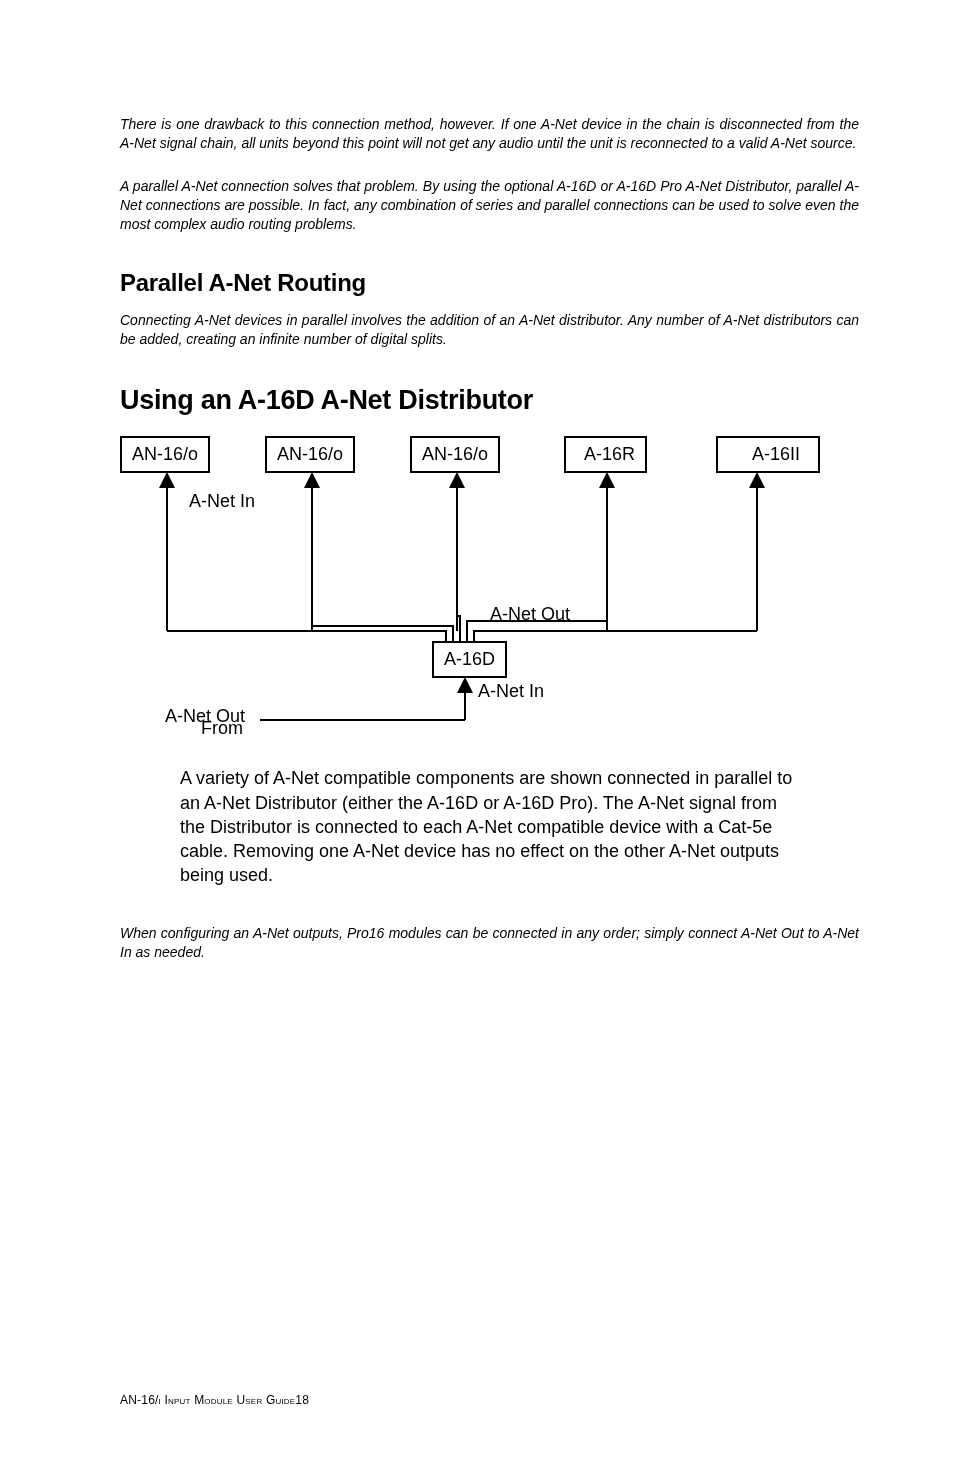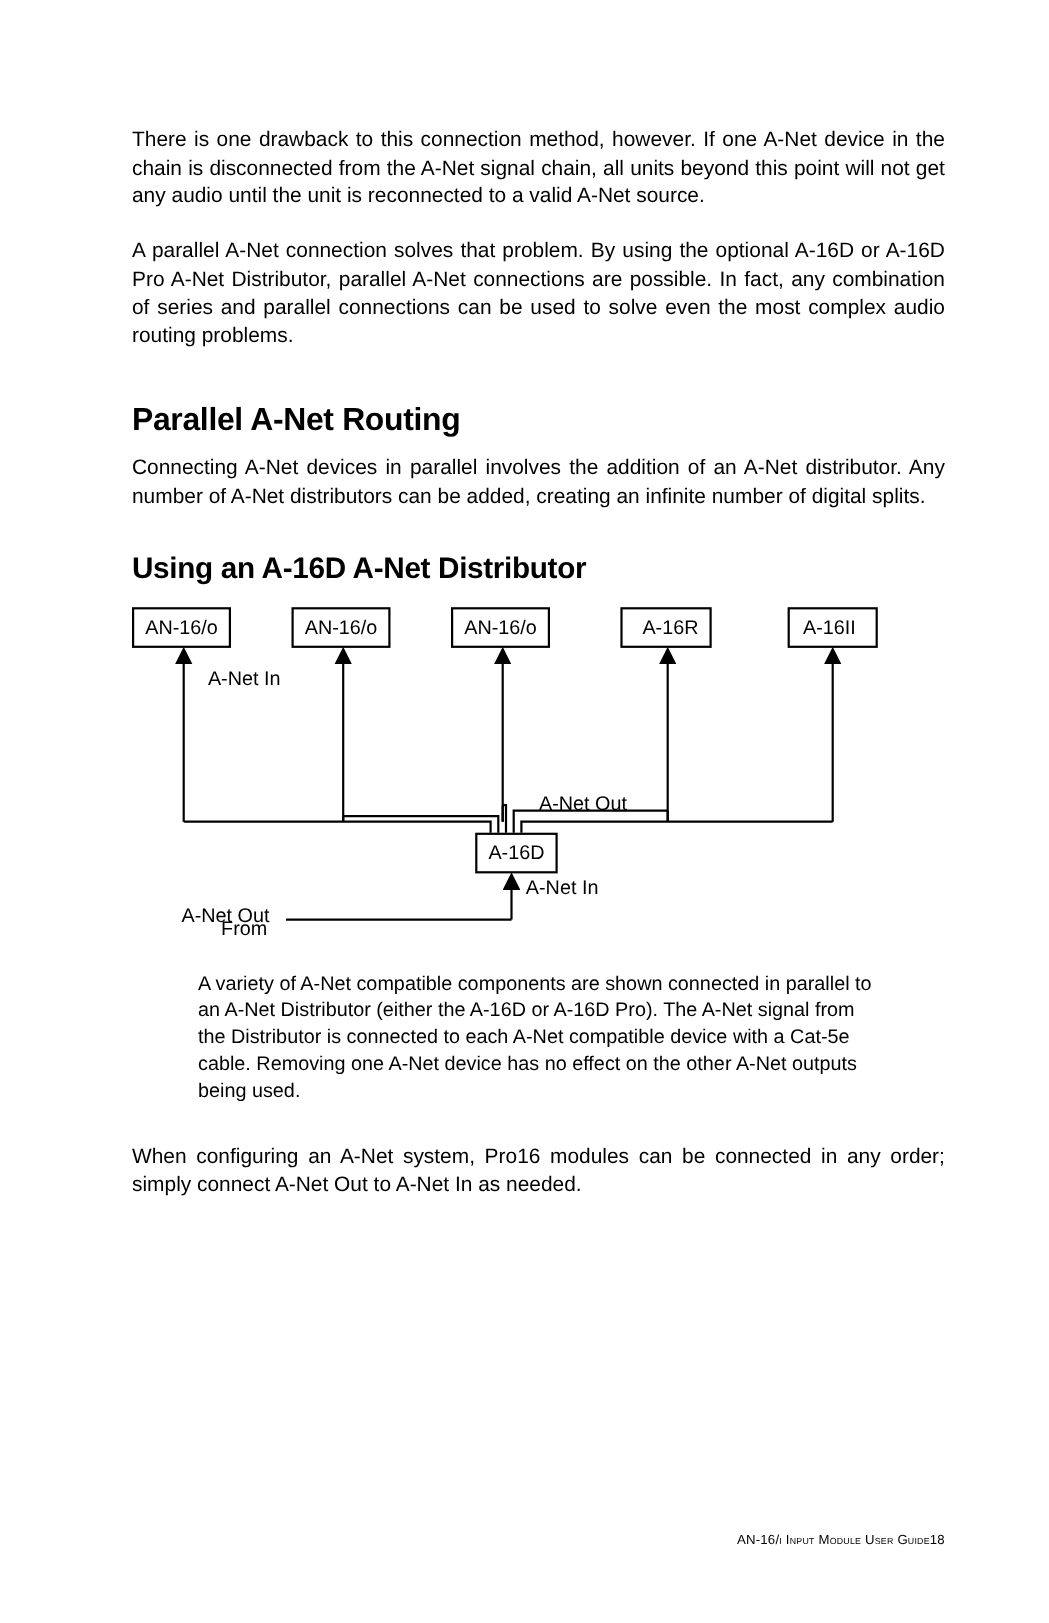--- a/index.html
+++ b/index.html
@@ -6,30 +6,31 @@
   body {
     font-family: "Myriad Pro", "Segoe UI", Arial, sans-serif;
     background: #fff;
     color: #000;
     width: 954px;
     height: 1475px;
     padding: 115px 95px 80px 120px;
     position: relative;
   }
   .body-text {
-    font-size: 19px;
+    font-size: 14px;
     line-height: 1.35;
     text-align: justify;
     margin-bottom: 24px;
+    font-style: italic;
   }
   h2.section-heading {
     font-family: "Arial Black", "Arial Bold", Arial, sans-serif;
     font-weight: 900;
-    font-size: 29px;
-    margin-top: 48px;
+    font-size: 24px;
+    margin-top: 36px;
     margin-bottom: 14px;
     letter-spacing: -0.3px;
   }
   h2.subheading {
     font-family: "Arial Black", "Arial Bold", Arial, sans-serif;
     font-weight: 900;
     font-size: 27px;
     margin-top: 36px;
     margin-bottom: 20px;
     letter-spacing: -0.3px;
@@ -57,21 +58,21 @@
     font-size: 18px;
     line-height: 1.35;
     margin: 14px 65px 36px 60px;
   }
   .footer {
     position: absolute;
     bottom: 68px;
     left: 120px;
     right: 95px;
     display: flex;
-    justify-content: flex-end;
+    justify-content: flex-start;
     font-size: 12px;
     letter-spacing: 0.2px;
   }
   .footer-left { font-variant: small-caps; }
 </style>
 </head>
 <body>
 
 <p class="body-text">There is one drawback to this connection method, however. If one A-Net device in the chain is disconnected from the A-Net signal chain, all units beyond this point will not get any audio until the unit is reconnected to a valid A-Net source.</p>
 <p class="body-text">A parallel A-Net connection solves that problem. By using the optional A‑16D or A-16D Pro A-Net Distributor, parallel A-Net connections are possible. In fact, any combination of series and parallel connections can be used to solve even the most complex audio routing problems.</p>
@@ -81,21 +82,21 @@
 <p class="body-text">Connecting A-Net devices in parallel involves the addition of an A-Net distributor. Any number of A-Net distributors can be added, creating an infinite number of digital splits.</p>
 
 <h2 class="subheading">Using an A-16D A-Net Distributor</h2>
 
 <div class="diagram">
 
   <div class="diagram-box" style="left:0px; top:0px;">AN-16/o</div>
   <div class="diagram-box" style="left:145px; top:0px;">AN-16/o</div>
   <div class="diagram-box" style="left:290px; top:0px;">AN-16/o</div>
   <div class="diagram-box" style="left:444px; top:0px; padding-left:18px; ">A-16R</div>
-  <div class="diagram-box" style="left:596px; top:0px; padding-left:12px; padding-right:18px;">A-16II</div>
+  <div class="diagram-box" style="left:596px; top:0px; padding-left:34px; padding-right:18px;">A-16II</div>
 
   <div class="diagram-box" style="left:312px; top:205px;">A-16D</div>
 
   <div class="diagram-label" style="left:69px; top:55px;">A-Net In</div>
   <div class="diagram-label" style="left:370px; top:168px;">A-Net Out</div>
   <div class="diagram-label" style="left:358px; top:245px;">A-Net In</div>
   <div class="diagram-label" style="left:81px; top:245px;margin-top:37px;">From</div>
   <div class="diagram-label" style="left:45px; top:270px;">A-Net Out</div>
 
   <svg width="740" height="310" style="position:absolute; left:0; top:0; pointer-events:none;">
@@ -122,18 +123,18 @@
     <line x1="487" y1="195" x2="487" y2="185" stroke="#000" stroke-width="2"></line>
 
     <line x1="345" y1="284" x2="345" y2="249" stroke="#000" stroke-width="2" marker-end="url(#arrow)"></line>
 
     <line x1="140" y1="284" x2="345" y2="284" stroke="#000" stroke-width="2"></line>
   </svg>
 </div>
 
 <p class="caption">A variety of A-Net compatible components are shown connected in parallel to an A-Net Distributor (either the A-16D or A-16D Pro). The A-Net signal from the Distributor is connected to each A-Net compatible device with a Cat-5e cable. Removing one A-Net device has no effect on the other A-Net outputs being used.</p>
 
-<p class="body-text">When configuring an A-Net system, Pro16 modules can be connected in any order; simply connect A-Net Out to A-Net In as needed.</p>
+<p class="body-text">When configuring an A-Net outputs, Pro16 modules can be connected in any order; simply connect A-Net Out to A-Net In as needed.</p>
 
 <div class="footer">
   <span class="footer-left">AN-16/i Input Module User Guide</span>
   <span>18</span>
 </div>
 
 </body></html>

